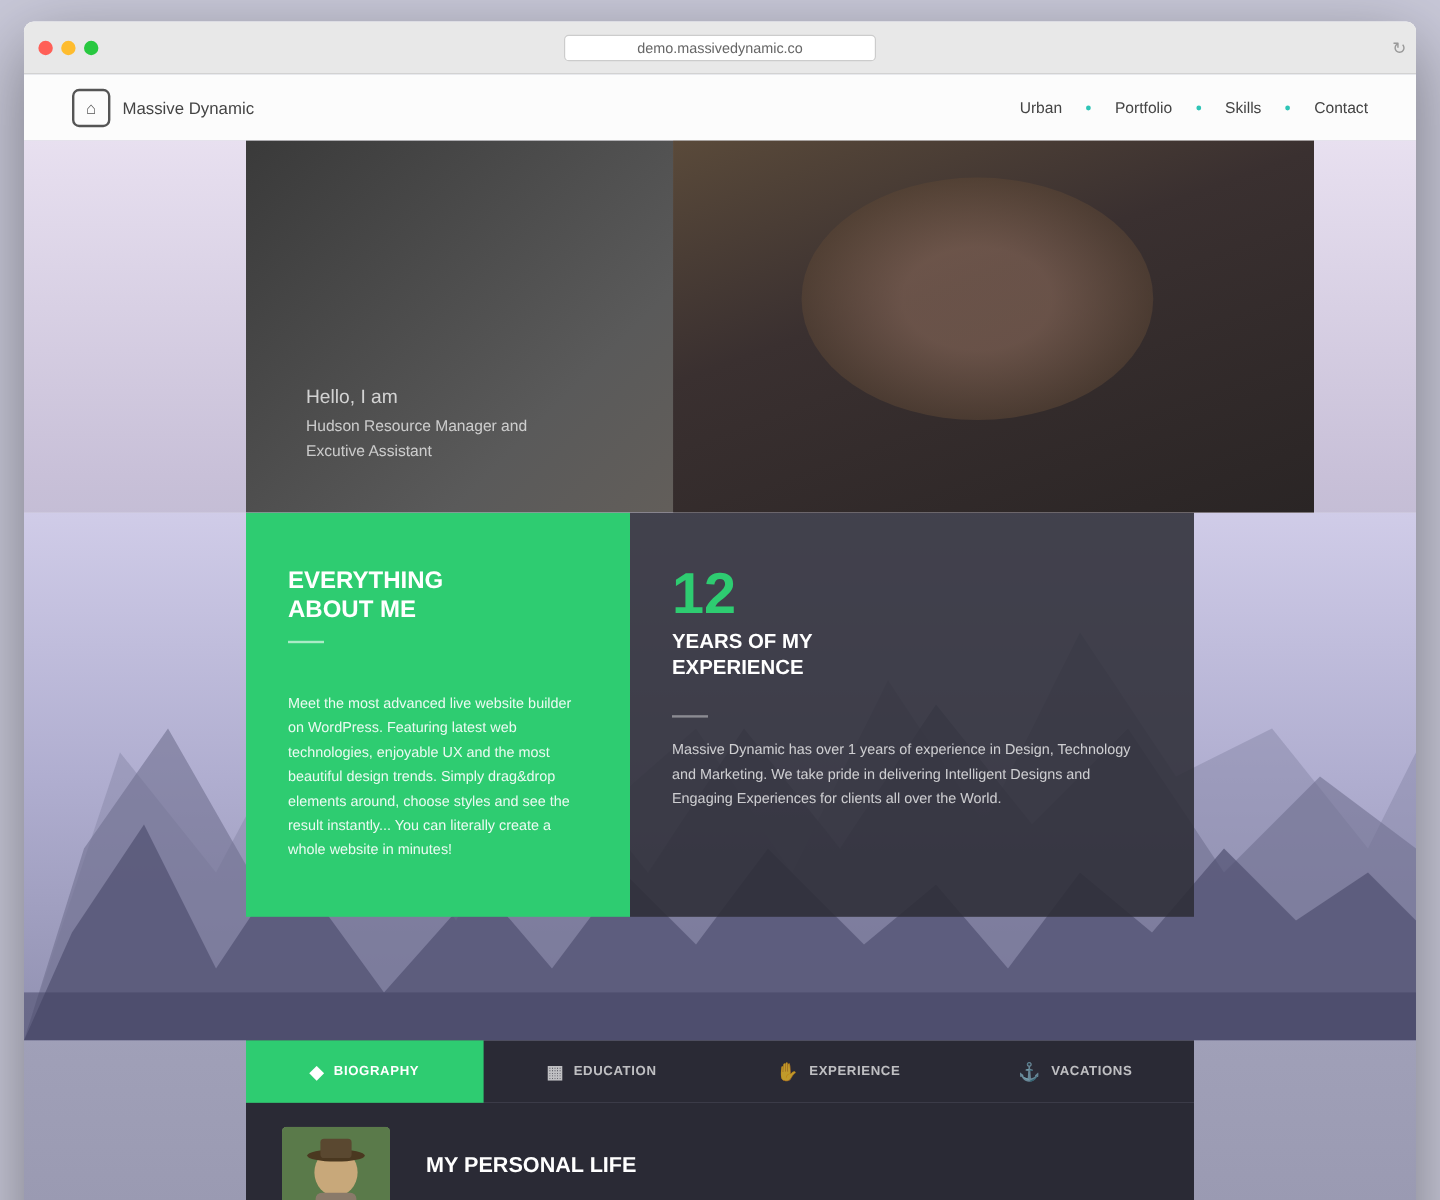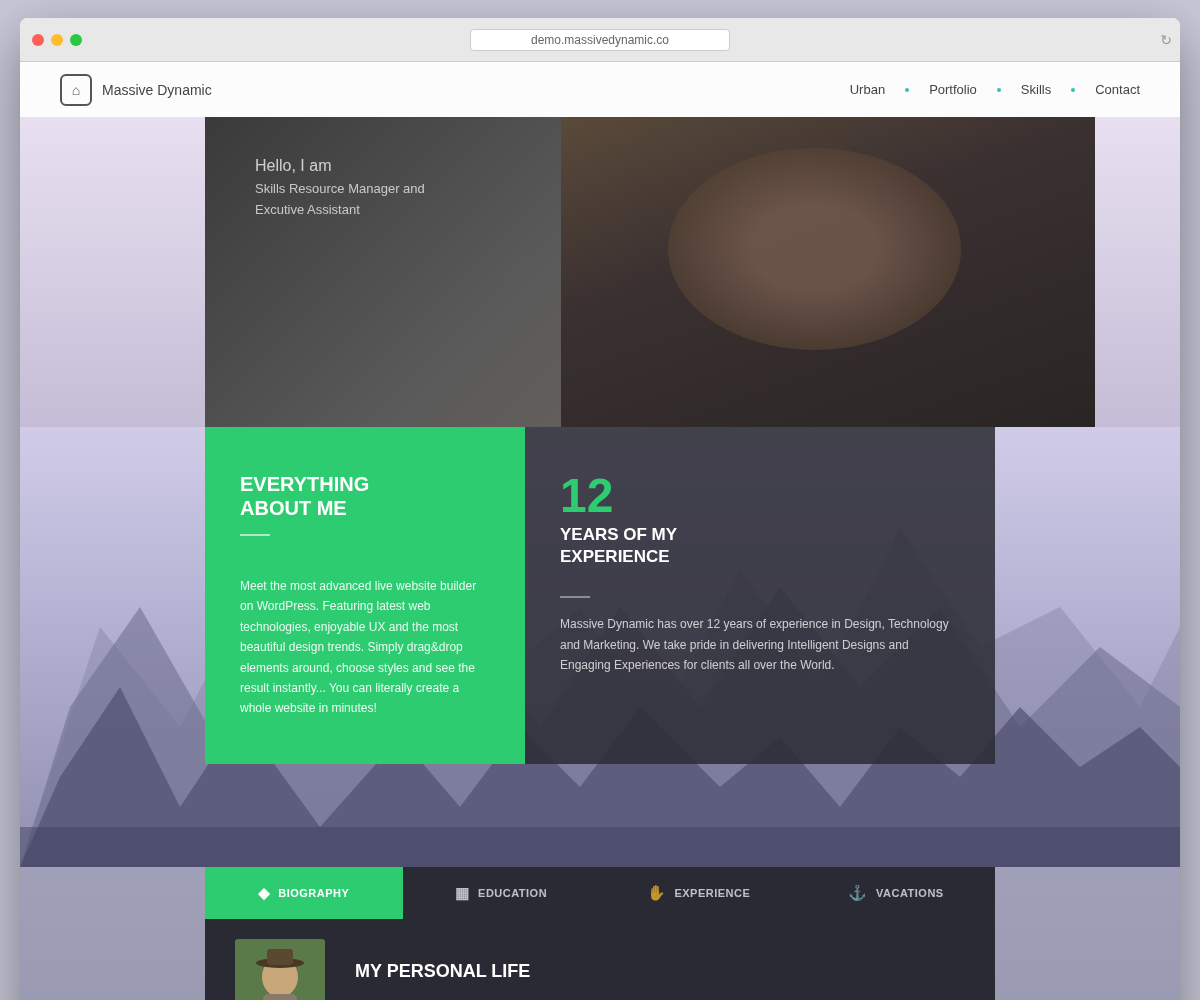--- a/index.html
+++ b/index.html
@@ -135,21 +135,21 @@
 
     
     .hero-section {
       width: 890px;
       height: 310px;
       margin: 0 auto;
       background: linear-gradient(135deg, #3a3a3a 0%, #5a5a5a 40%, #7a6a5a 100%);
       position: relative;
       overflow: hidden;
       display: flex;
-      align-items: flex-start;
+      align-items: flex-end;
     }
 
     .hero-bg-face {
       position: absolute;
       right: 0;
       top: 0;
       width: 60%;
       height: 100%;
       background: linear-gradient(160deg, #6a5a4a 0%, #4a4040 30%, #3a3535 60%, #2a2828 100%);
     }
@@ -415,21 +415,21 @@
 
           <div class="hero-bg-face">
 
             <div style="position:absolute;top:0;left:0;width:100%;height:100%;background:linear-gradient(160deg,#5a4a3a 0%,#3a3030 40%,#2a2525 100%);"></div>
 
             <div style="position:absolute;top:10%;left:20%;width:55%;height:65%;border-radius:50%;background:radial-gradient(ellipse,#8a6a5a 30%,#5a4535 70%,transparent 100%);opacity:0.6;"></div>
           </div>
           <div class="hero-content">
             <div class="hero-greeting">Hello, I am</div>
             <div class="hero-title">
-              <span>Skills Resource Manager and</span><br>
+              <span>Hudson Resource Manager and</span><br>
               <span>Excutive Assistant</span>
             </div>
           </div>
         </div>
       </div>
 
       <div class="outer-landscape">
 
         <svg class="mountains" viewBox="0 0 1160 440" preserveAspectRatio="xMidYMax slice" xmlns="http://www.w3.org/2000/svg">
 
@@ -462,21 +462,21 @@
             <div class="about-text">Meet the most advanced live website builder on WordPress. Featuring latest web technologies, enjoyable UX and the most beautiful design trends. Simply drag&amp;drop elements around, choose styles and see the result instantly... You can literally create a whole website in minutes!</div>
           </div>
 
           <div class="experience-panel">
             <div class="exp-number">12</div>
             <div class="exp-title">
               <span>YEARS OF MY</span><br>
               <span>EXPERIENCE</span>
             </div>
             <div class="exp-divider"></div>
-            <div class="exp-text">Massive Dynamic has over 12 years of experience in Design, Technology and Marketing. We take pride in delivering Intelligent Designs and Engaging Experiences for clients all over the World.</div>
+            <div class="exp-text">Massive Dynamic has over 1 years of experience in Design, Technology and Marketing. We take pride in delivering Intelligent Designs and Engaging Experiences for clients all over the World.</div>
           </div>
         </div>
       </div>
 
       <div class="tabs-bar">
         <div class="tab-item active">
           <span class="tab-icon">◆</span>
           <span>Biography</span>
         </div>
         <div class="tab-item">

